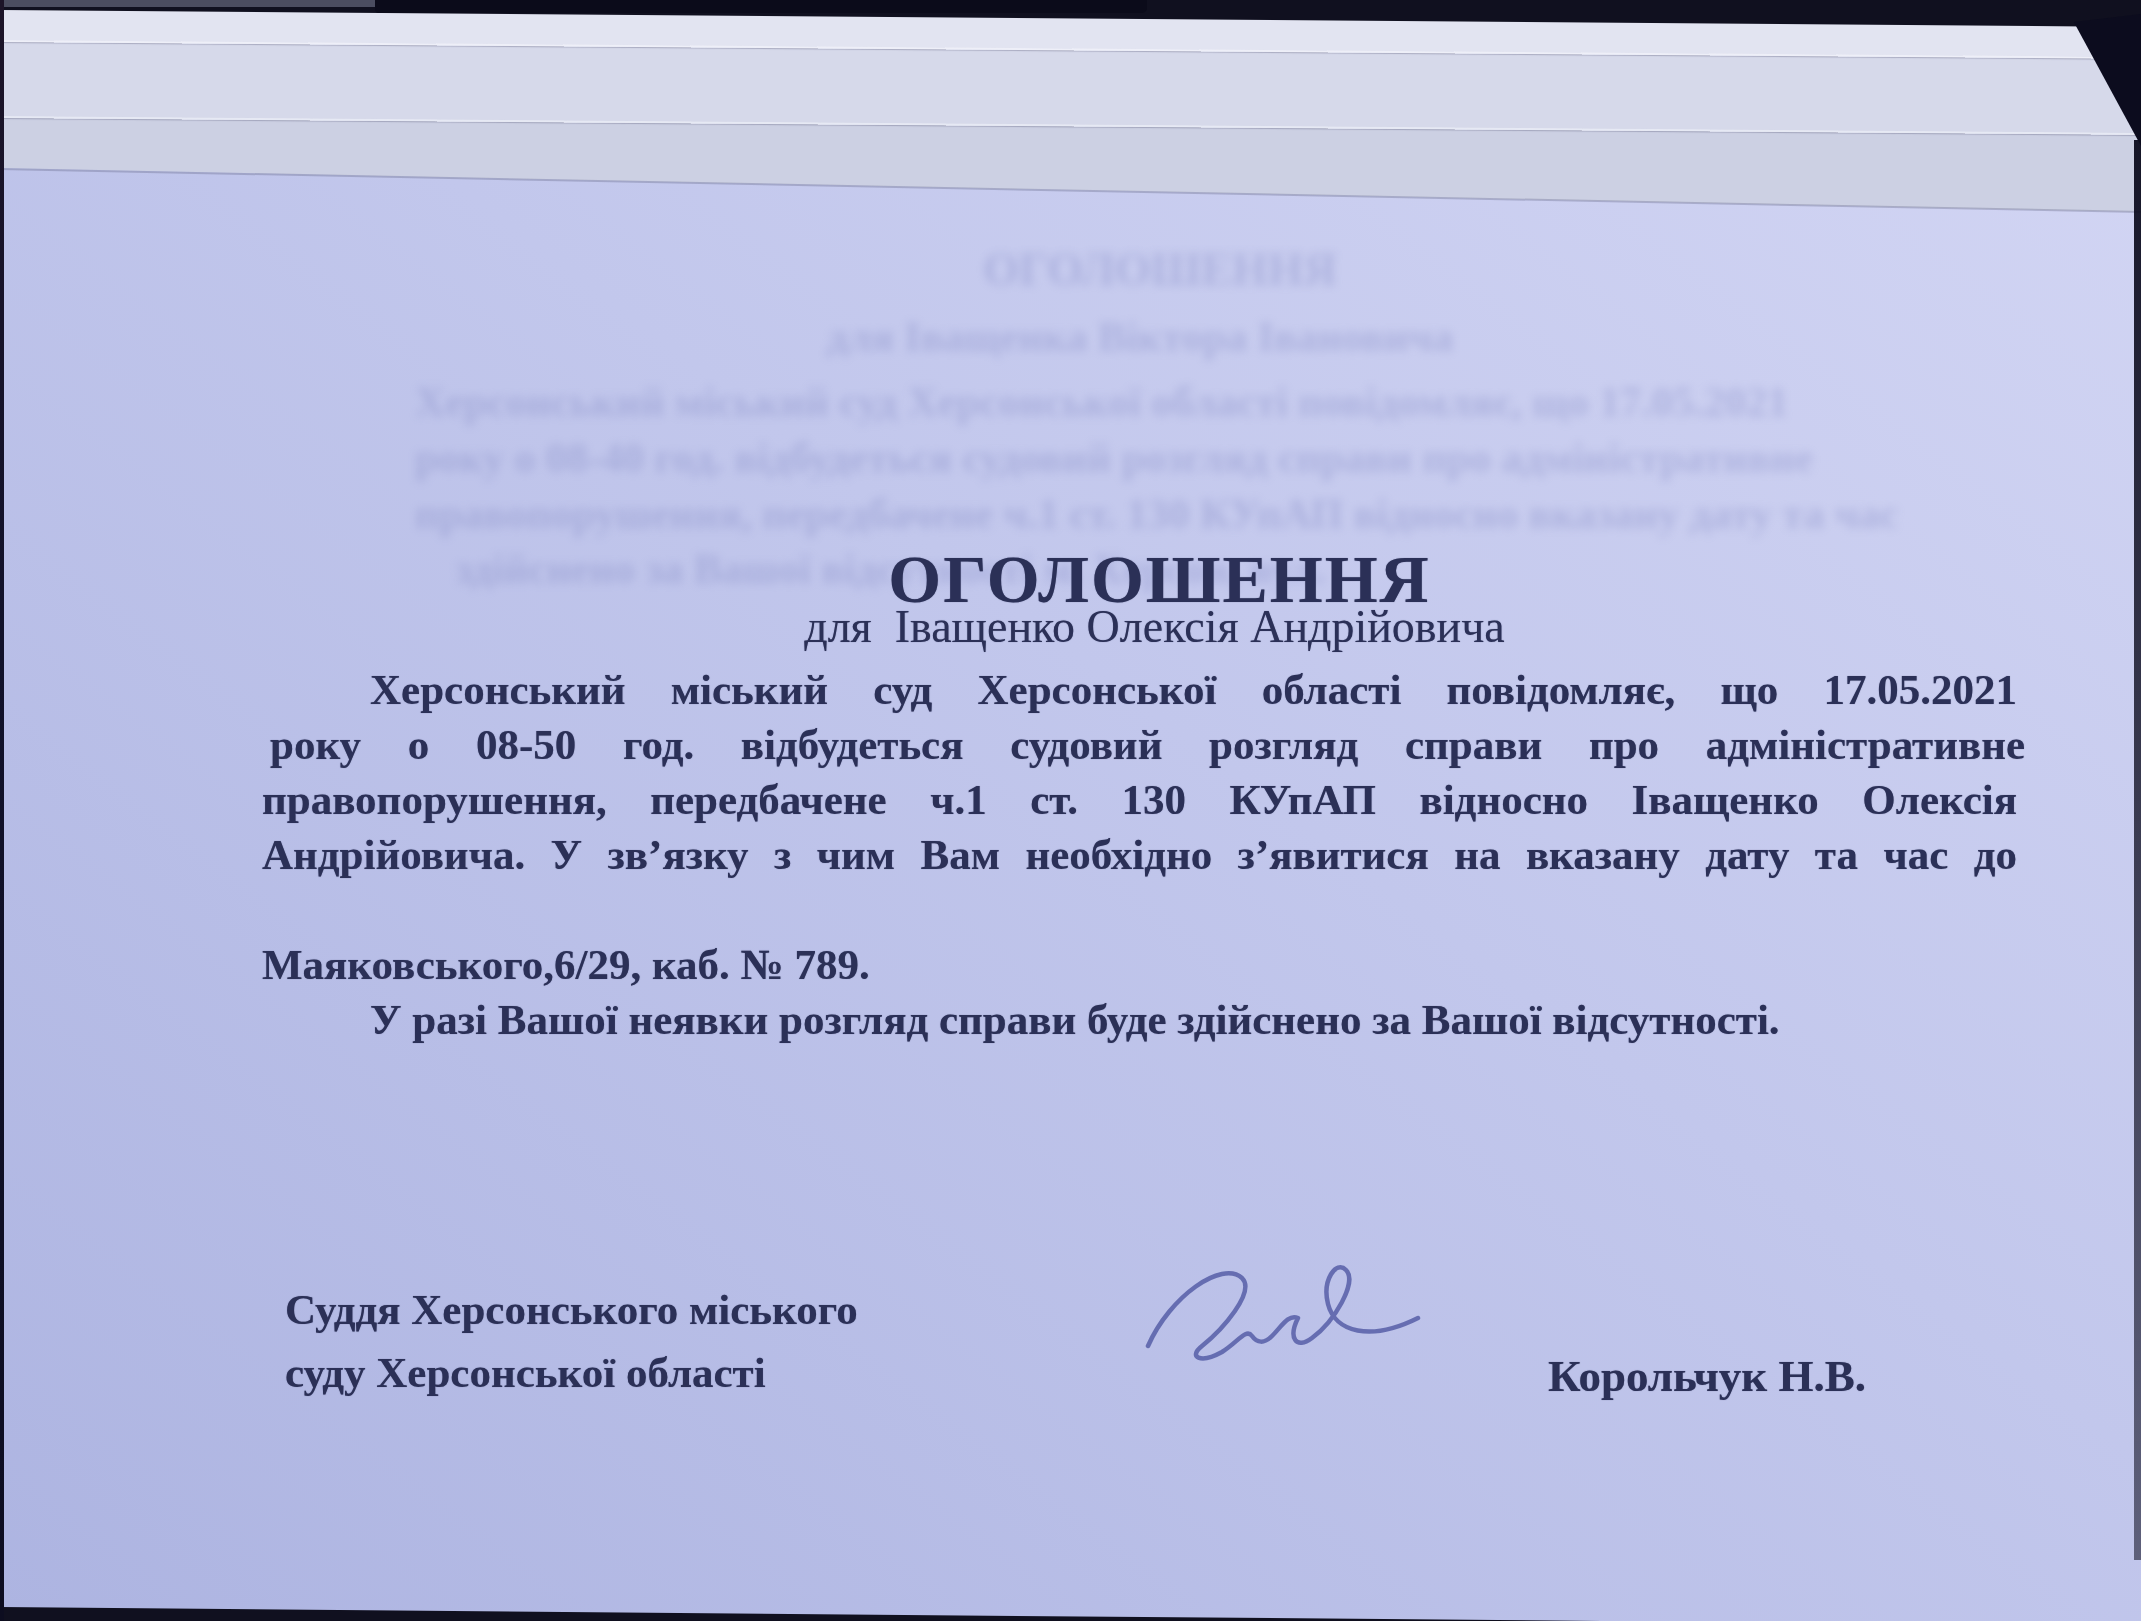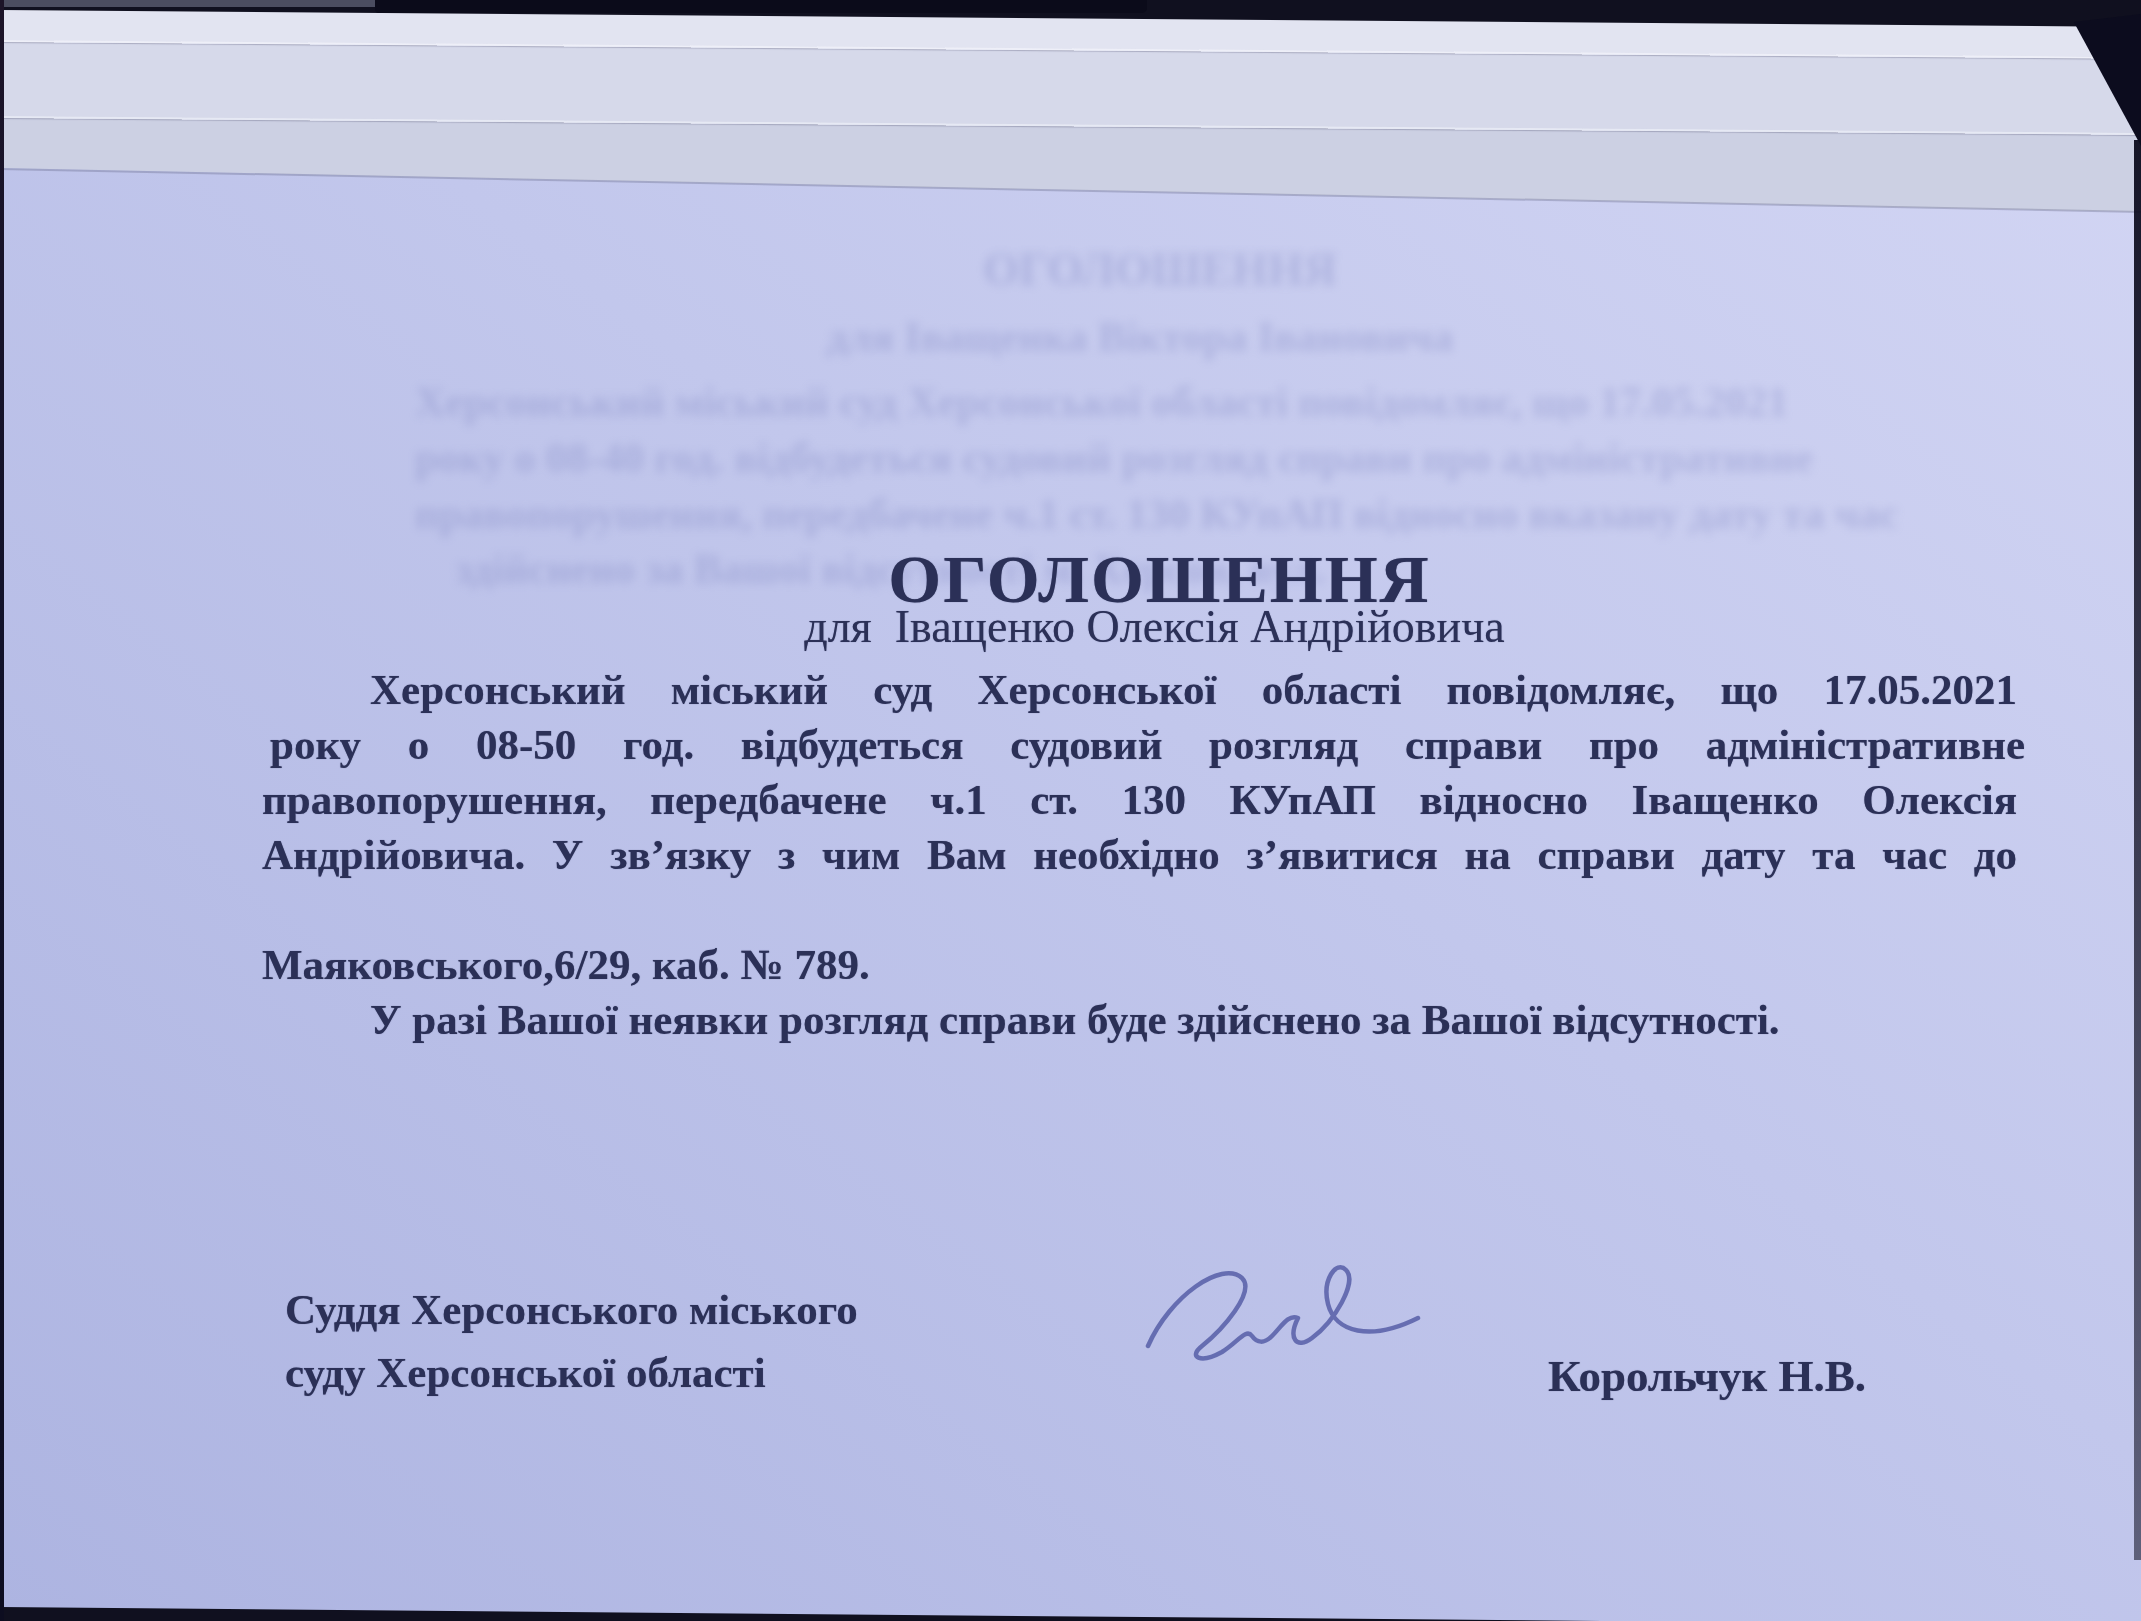--- a/index.html
+++ b/index.html
@@ -110,21 +110,21 @@
     <div class="ghost g5">правопорушення, передбачене ч.1 ст. 130 КУпАП відносно вказану дату та час</div>
     <div class="ghost g6">здійснено за Вашої відсутності м. Херсон, вул.</div>
 
     <div class="doc-text">
       <div class="title">ОГОЛОШЕННЯ</div>
       <div class="subtitle">для  Іващенко Олексія Андрійовича</div>
 
       <div class="body-line bl0 jline indent">Херсонський міський суд Херсонської області повідомляє, що 17.05.2021</div>
       <div class="body-line bl1 jline">року о 08-50 год. відбудеться судовий розгляд справи про адміністративне</div>
       <div class="body-line bl2 jline">правопорушення, передбачене ч.1 ст. 130 КУпАП відносно Іващенко Олексія</div>
-      <div class="body-line bl3 jline">Андрійовича. У зв’язку з чим Вам необхідно з’явитися на справи дату та час до</div>
+      <div class="body-line bl3 jline">Андрійовича. У зв’язку з чим Вам необхідно з’явитися на вказану дату та час до</div>
       <div class="body-line bl5">Маяковського,6/29, каб. № 789.</div>
       <div class="body-line bl6 indent">У разі Вашої неявки розгляд справи буде здійснено за Вашої відсутності.</div>
     </div>
 
     <div class="sig-left">
       <div>Суддя Херсонського міського</div>
       <div>суду Херсонської області</div>
     </div>
 
     <svg class="sig-mark" viewBox="0 0 330 160">

